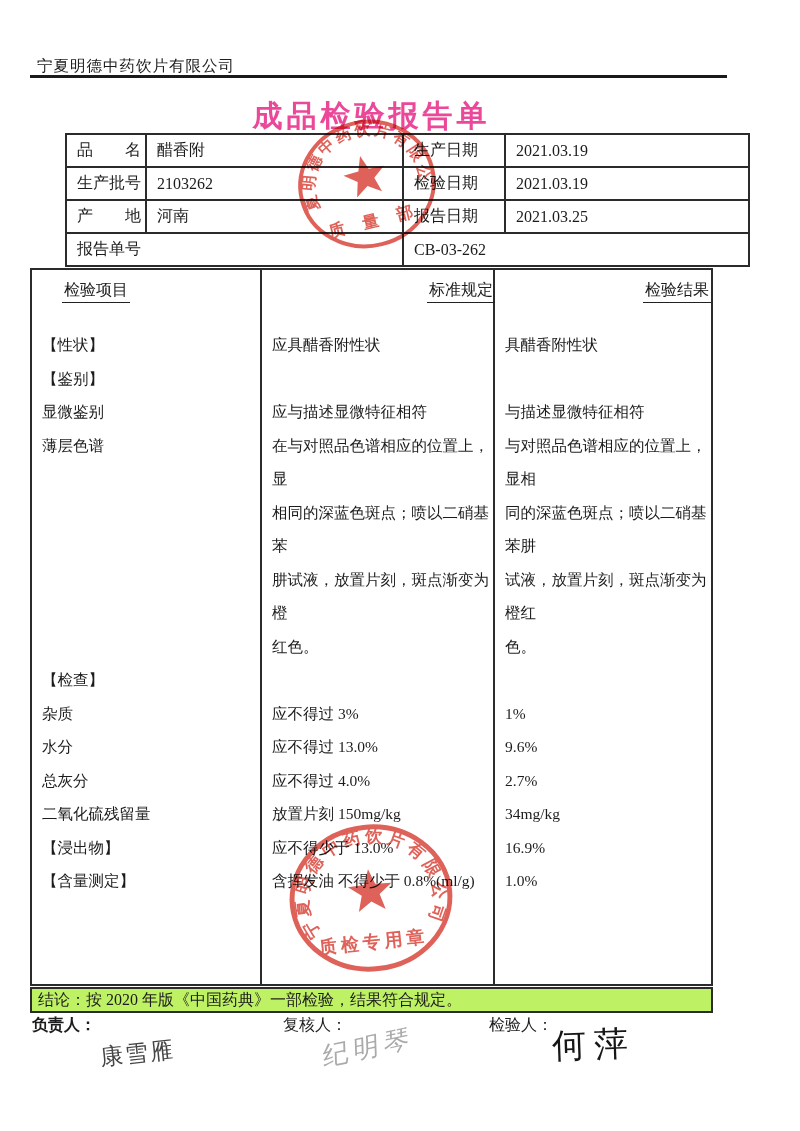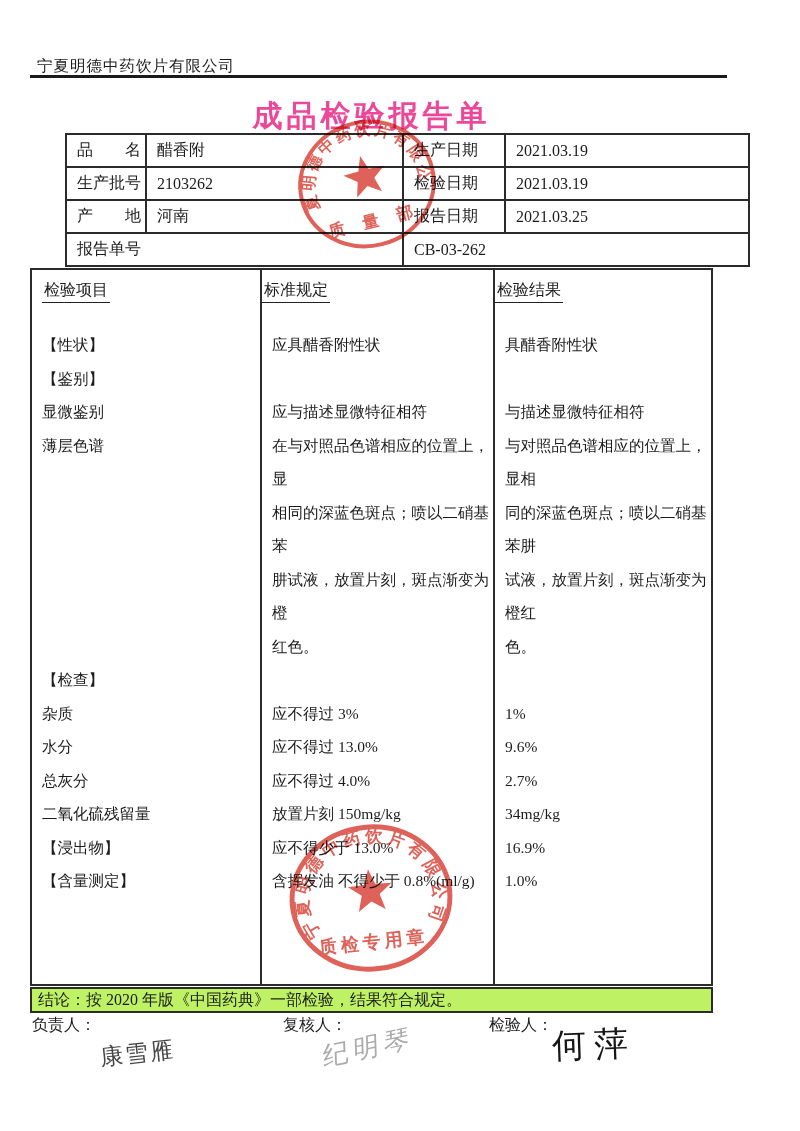--- a/index.html
+++ b/index.html
@@ -23,35 +23,35 @@
   
   .main-table { position:absolute; left:30px; top:268px; width:683px; height:718px;
                 border:2px solid #2b2b2b; box-sizing:border-box; }
   .vline { position:absolute; top:0; bottom:0; width:2px; background:#2b2b2b; }
   .vline1 { left:228px; } .vline2 { left:461px; }
   .irow { display:flex; position:relative; }
   .irow .c1 { width:230px; padding-left:10px; box-sizing:border-box; }
   .irow .c2 { width:233px; padding-left:10px; box-sizing:border-box; }
   .irow .c3 { flex:1;      padding-left:10px; box-sizing:border-box; }
   .head-row { padding-top:10px; height:34px; font-size:16px; }
-  .head-row .c2, .head-row .c3 { text-align:left; padding-left:0; }
-  .hu { display:inline-block; border-bottom:1.5px solid #222; padding:0 2px 1px; }
+  .head-row .c2, .head-row .c3 { text-align:right; padding-left:0; }
+  .hu { display:inline-block; border-bottom:1.5px solid #222; padding:0 2px 1px;margin-left:20px; }
   .data-row { font-size:15.5px; line-height:33.5px; min-height:33.5px; white-space:pre-line; }
   .first-data { margin-top:14px; }
   
   .stamp { position:absolute; opacity:.86; mix-blend-mode:multiply; }
   .stamp-top    { left:292px; top:114px; transform:rotate(-14deg); }
   .stamp-bottom { left:284px; top:820px; transform:rotate(-6deg); }
   .stamp text { fill:#d9483d; font-family:"Liberation Sans","DejaVu Sans",sans-serif; font-weight:700; }
   
   .conclusion-box { position:absolute; left:30px; top:987px; width:683px; height:26px;
                     border:2px solid #2b2b2b; box-sizing:border-box; display:flex;
                     align-items:center; padding-left:6px; font-size:16px; background:#bef264; }
   .signer-label { position:absolute; top:1015px; font-size:16px; }
-  .sl1 { left:32px; } .sl2 { left:283px; } .sl3 { left:489px; }
+  .sl1 { left:32px;font-weight:bold; } .sl2 { left:283px; } .sl3 { left:489px; }
   .sig { position:absolute; font-family:"Liberation Serif","DejaVu Serif",serif; }
   .sig1 { left:100px; top:1038px; font-size:23px; color:#454545; transform:rotate(-6deg); letter-spacing:2px; }
   .sig2 { left:322px; top:1030px; font-size:26px; color:#aaaaaa; transform:rotate(-12deg) skewX(-10deg); letter-spacing:5px; }
   .sig3 { left:552px; top:1022px; font-size:34px; color:#161616; transform:rotate(-2deg); letter-spacing:8px; }
 </style>
 </head>
 <body>
 
 <div class="page">
 

